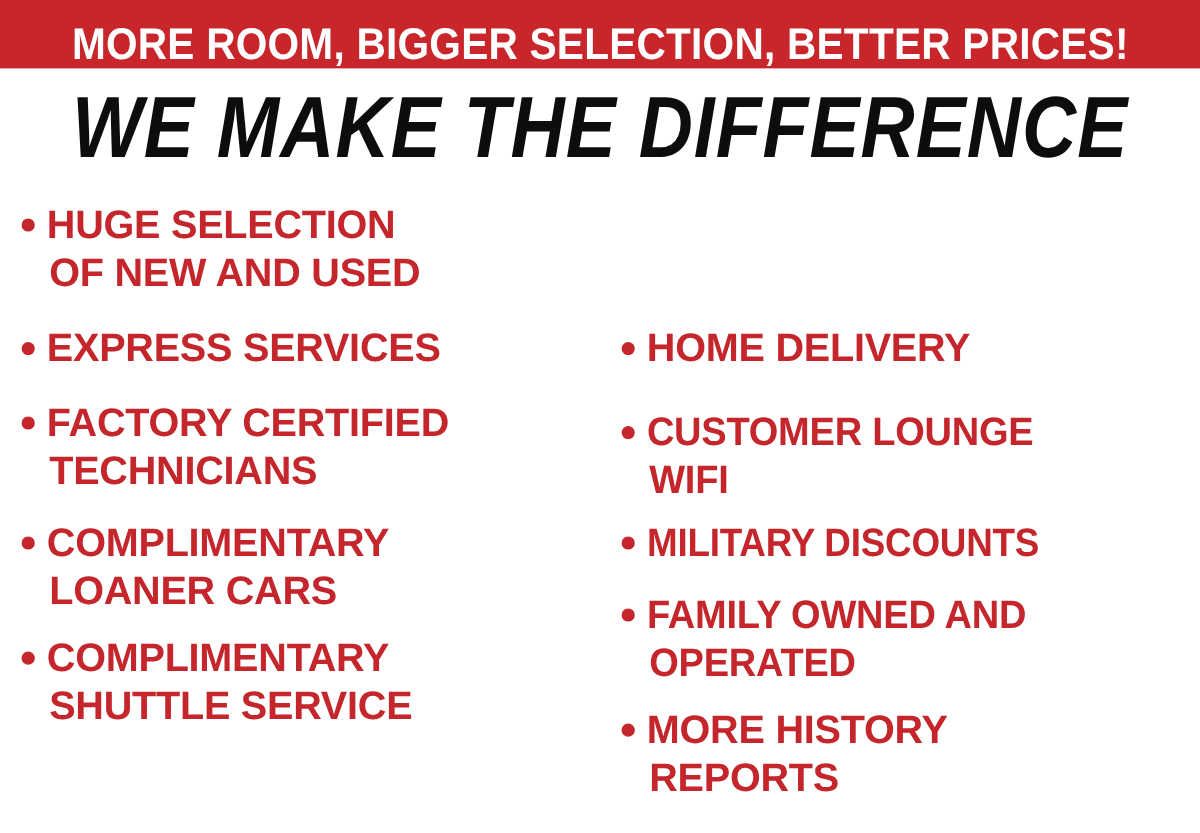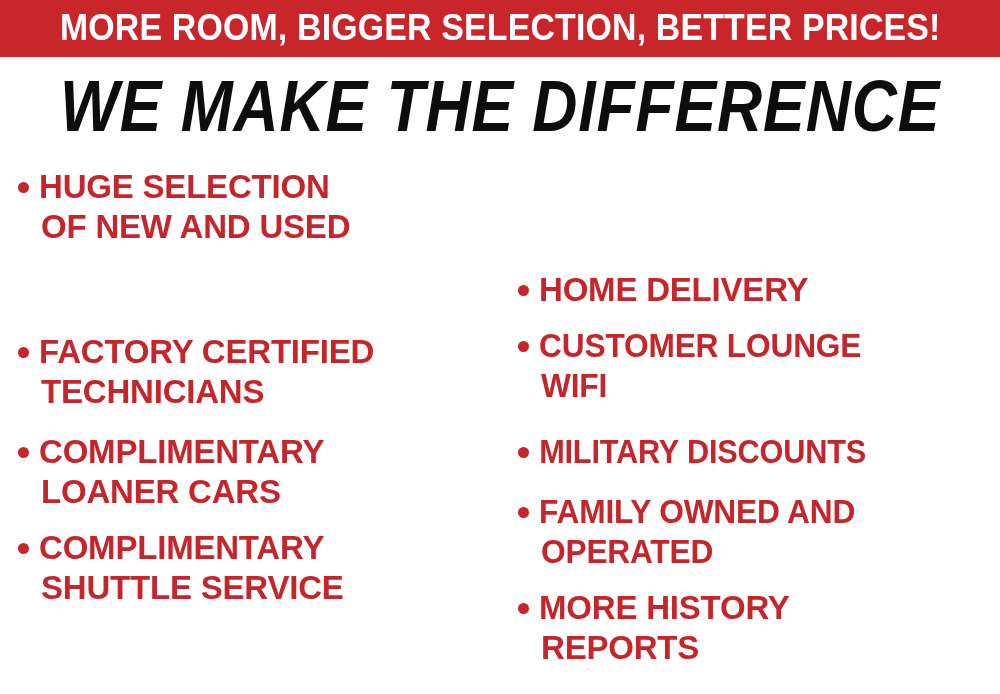--- a/index.html
+++ b/index.html
@@ -17,21 +17,21 @@
 
   
   .banner {
     position: absolute;
     left: 0;
     top: 0;
     width: 1000px;
     height: 57px;
     background: #c9262c;
     display: flex;
-    align-items: center;
+    align-items: flex-end;
     justify-content: center;
     overflow: hidden;
   }
   .banner-text {
     color: #ffffff;
     font-family: "Liberation Sans Narrow", "Liberation Sans", sans-serif;
     font-weight: bold;
     font-size: 37px;
     line-height: 1;
     letter-spacing: 0.2px;
@@ -127,20 +127,24 @@
 </div>
 
 <div class="columns">
 
   <div class="col col-left">
     <div class="bullet-item" style="top:12px">
       <span class="bullet-dot"></span>
       <span class="bullet-text">HUGE SELECTION
 OF NEW AND USED</span>
     </div>
+    <div class="bullet-item" style="top:115px">
+      <span class="bullet-dot"></span>
+      <span class="bullet-text">EXPRESS SERVICES</span>
+    </div>
     <div class="bullet-item" style="top:177px">
       <span class="bullet-dot"></span>
       <span class="bullet-text">FACTORY CERTIFIED
 TECHNICIANS</span>
     </div>
     <div class="bullet-item" style="top:277px">
       <span class="bullet-dot"></span>
       <span class="bullet-text">COMPLIMENTARY
 LOANER CARS</span>
     </div>
@@ -149,21 +153,21 @@
       <span class="bullet-text">COMPLIMENTARY
 SHUTTLE SERVICE</span>
     </div>
   </div>
 
   <div class="col col-right">
     <div class="bullet-item" style="top:115px">
       <span class="bullet-dot"></span>
       <span class="bullet-text">HOME DELIVERY</span>
     </div>
-    <div class="bullet-item" style="top:171px">
+    <div class="bullet-item" style="top:185px">
       <span class="bullet-dot"></span>
       <span class="bullet-text narrow">CUSTOMER LOUNGE
 WIFI</span>
     </div>
     <div class="bullet-item" style="top:337px">
       <span class="bullet-dot"></span>
       <span class="bullet-text narrow">FAMILY OWNED AND
 OPERATED</span>
     </div>
     <div class="bullet-item" style="top:277px">

